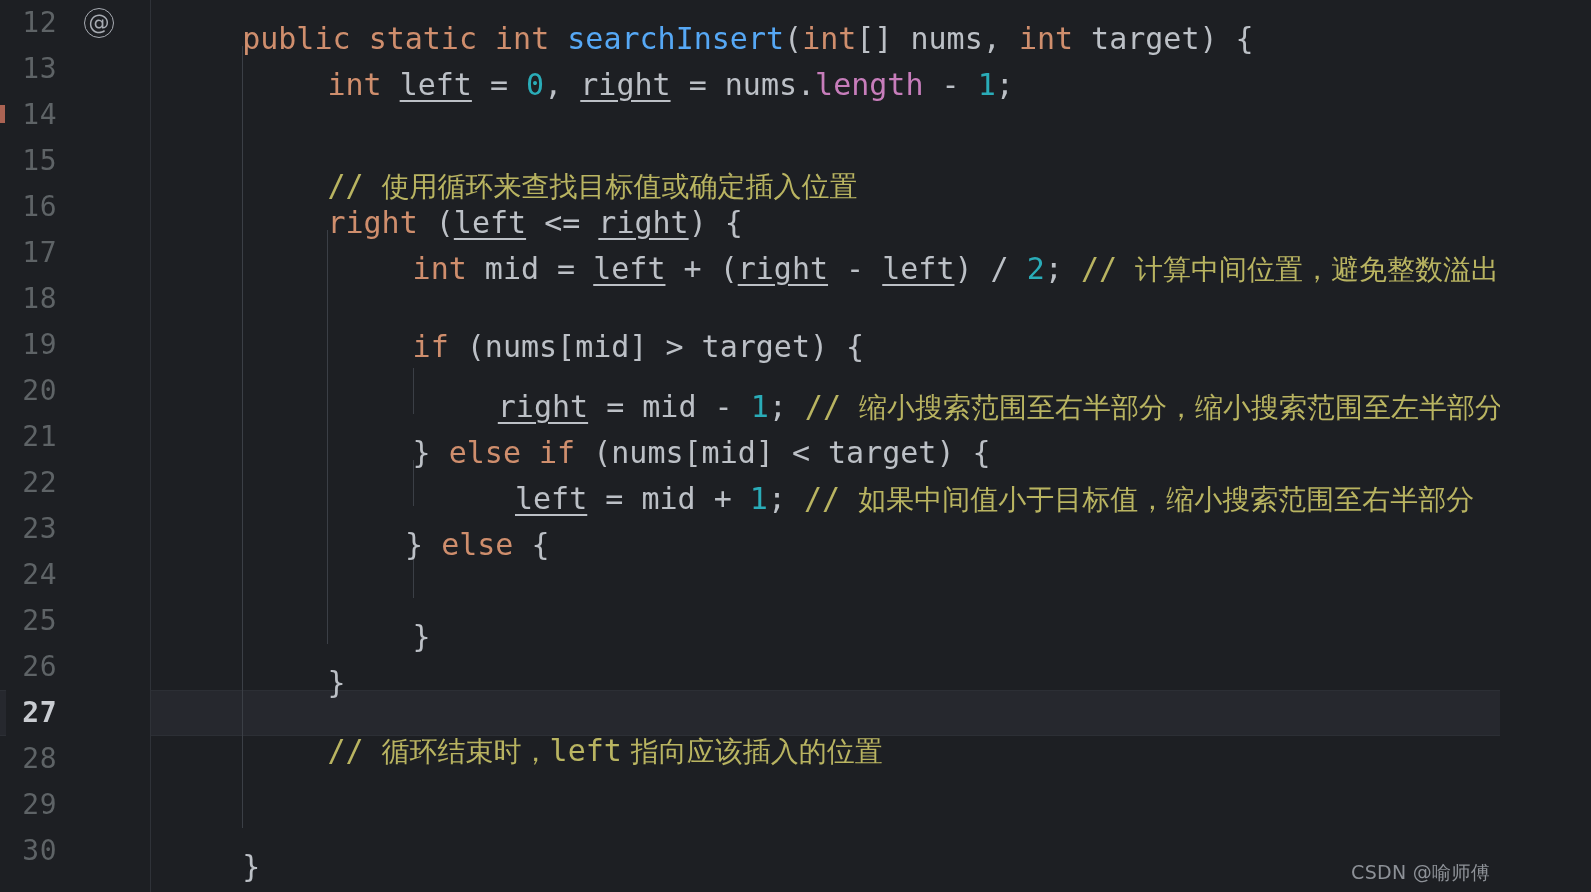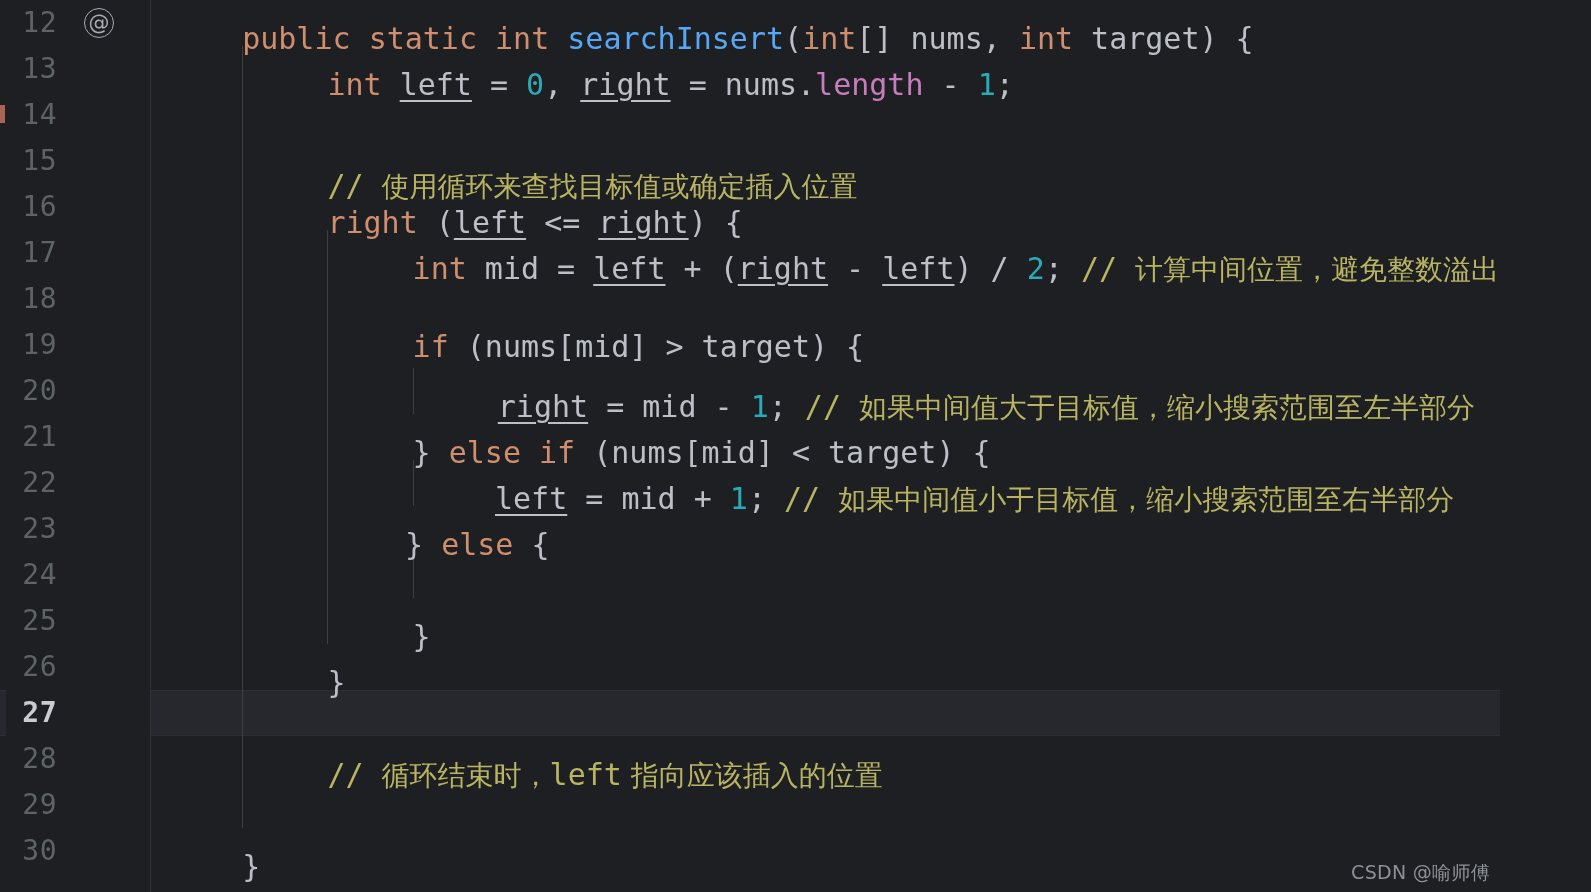--- a/index.html
+++ b/index.html
@@ -186,25 +186,25 @@
       <div class="indent-guide" style="left: 261.6px; top: 460px; height: 46px;"></div>
       <div class="indent-guide" style="left: 261.6px; top: 552px; height: 46px;"></div>
       <div class="code-line" style="top: 0px; left: 91.2px;"><span class="kw">public</span><span class="plain"> </span><span class="kw">static</span><span class="plain"> </span><span class="kw">int</span><span class="plain"> </span><span class="fn">searchInsert</span><span class="plain">(</span><span class="kw">int</span><span class="plain">[] nums, </span><span class="kw">int</span><span class="plain"> target) {</span></div>
       <div class="code-line" style="top: 46px; left: 176.4px;"><span class="kw">int</span><span class="plain"> </span><span class="var">left</span><span class="plain"> = </span><span class="num">0</span><span class="plain">, </span><span class="var">right</span><span class="plain"> = nums.</span><span class="fld">length</span><span class="plain"> - </span><span class="num">1</span><span class="plain">;</span></div>
       <div class="code-line" style="top: 92px; left: 6px;"></div>
       <div class="code-line" style="top: 147px; left: 176.4px;"><span class="cmt">// </span><span class="cmt-cn">使用循环来查找目标值或确定插入位置</span></div>
       <div class="code-line" style="top: 184px; left: 176.4px;"><span class="kw">right</span><span class="plain"> (</span><span class="var">left</span><span class="plain"> &lt;= </span><span class="var">right</span><span class="plain">) {</span></div>
       <div class="code-line" style="top: 230px; left: 261.6px;"><span class="kw">int</span><span class="plain"> mid = </span><span class="var">left</span><span class="plain"> + (</span><span class="var">right</span><span class="plain"> - </span><span class="var">left</span><span class="plain">) / </span><span class="num">2</span><span class="plain">; </span><span class="cmt">// </span><span class="cmt-cn">计算中间位置，避免整数溢出问题</span></div>
       <div class="code-line" style="top: 276px; left: 6px;"></div>
       <div class="code-line" style="top: 308px; left: 261.6px;"><span class="kw">if</span><span class="plain"> (nums[mid] &gt; target) {</span></div>
-      <div class="code-line" style="top: 368px; left: 346.8px;"><span class="var">right</span><span class="plain"> = mid - </span><span class="num">1</span><span class="plain">; </span><span class="cmt">// </span><span class="cmt-cn">如果中间值大于目标值，缩小搜索范围至左半部分</span></div>
+      <div class="code-line" style="top: 368px; left: 346.8px;"><span class="var">right</span><span class="plain"> = mid - </span><span class="num">1</span><span class="plain">; </span><span class="cmt">// </span><span class="cmt-cn">缩小搜索范围至右半部分，缩小搜索范围至左半部分</span></div>
       <div class="code-line" style="top: 414px; left: 261.6px;"><span class="plain">} </span><span class="kw">else</span><span class="plain"> </span><span class="kw">if</span><span class="plain"> (nums[mid] &lt; target) {</span></div>
-      <div class="code-line" style="top: 460px; left: 344px;"><span class="var">left</span><span class="plain"> = mid + </span><span class="num">1</span><span class="plain">; </span><span class="cmt">// </span><span class="cmt-cn">如果中间值小于目标值，缩小搜索范围至右半部分</span></div>
+      <div class="code-line" style="top: 460px; left: 364px;"><span class="var">left</span><span class="plain"> = mid + </span><span class="num">1</span><span class="plain">; </span><span class="cmt">// </span><span class="cmt-cn">如果中间值小于目标值，缩小搜索范围至右半部分</span></div>
       <div class="code-line" style="top: 506px; left: 254px;"><span class="plain">} </span><span class="kw">else</span><span class="plain"> {</span></div>
       <div class="code-line" style="top: 598px; left: 261.6px;"><span class="plain">}</span></div>
       <div class="code-line" style="top: 644px; left: 176.4px;"><span class="plain">}</span></div>
       <div class="code-line" style="top: 690px; left: 6px;"></div>
-      <div class="code-line" style="top: 736px; left: 176.4px;"><span class="cmt">// </span><span class="cmt-cn">循环结束时，</span><span class="cmt">left</span><span class="cmt-cn"> 指向应该插入的位置</span></div>
+      <div class="code-line" style="top: 712px; left: 176.4px;"><span class="cmt">// </span><span class="cmt-cn">循环结束时，</span><span class="cmt">left</span><span class="cmt-cn"> 指向应该插入的位置</span></div>
       <div class="code-line" style="top: 828px; left: 91.2px;"><span class="plain">}</span></div>
     </div>
 
   <div class="watermark">CSDN @喻师傅</div>
 </div>
 
 </body></html>

